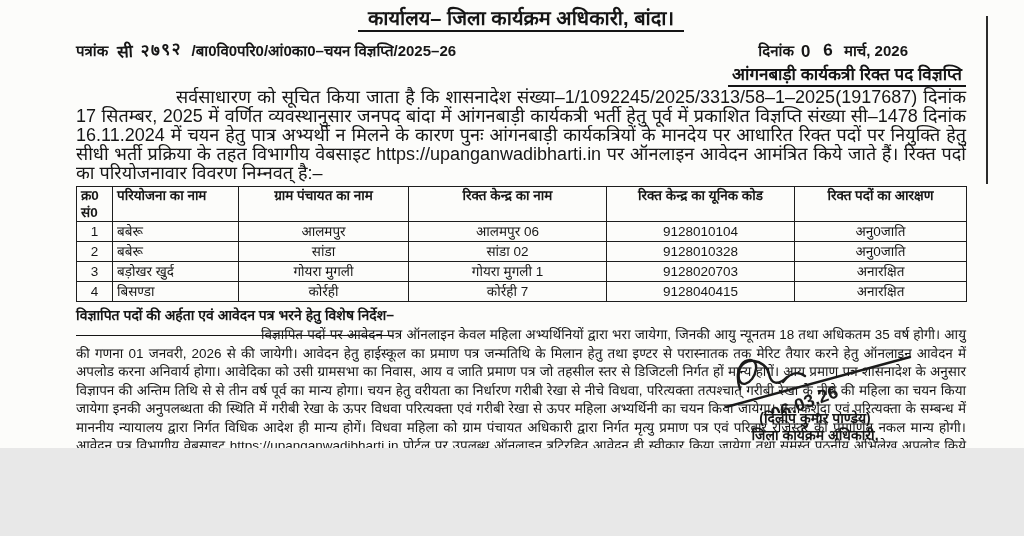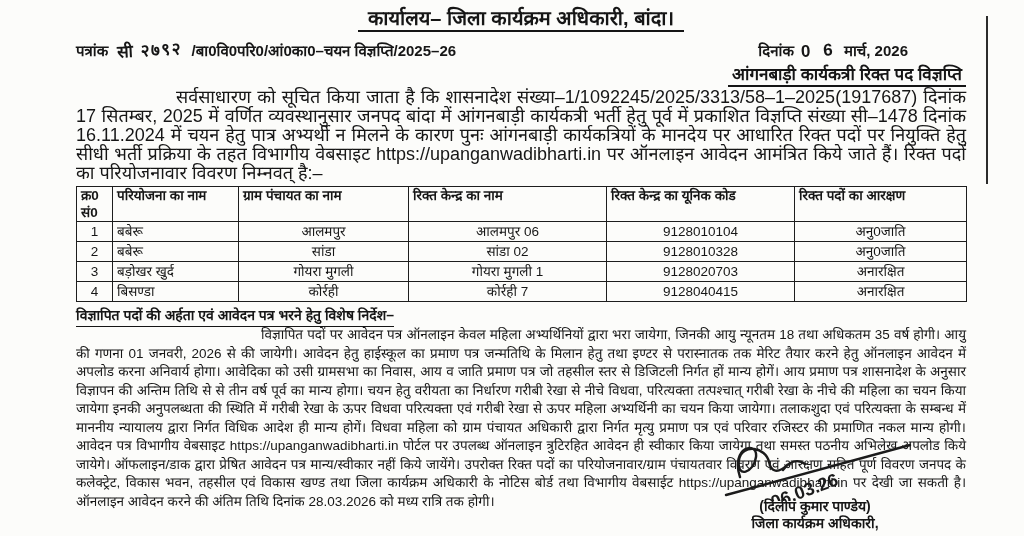--- a/index.html
+++ b/index.html
@@ -1,19 +1,19 @@
 <!DOCTYPE html>
 <html lang="hi"><head>
 <meta charset="utf-8">
 <style>
   * { margin:0; padding:0; box-sizing:border-box; }
   html,body { background:#e8e8e8; }
   .sheet {
     position:relative;
-    width:1024px; height:536px;
+    width:1024px; height:448px;
     margin:0 auto;
     background:#fcfcfa;
     color:#161616;
     font-family:"Liberation Sans","DejaVu Sans",sans-serif;
     overflow:hidden;
     padding:4px 58px 0 76px;
   }
   .title { text-align:center; font-size:20px; font-weight:700; }
   .title .u { border-bottom:2.5px solid #151515; padding:0 10px 1px; }
   .letter-row {
@@ -33,26 +33,26 @@
     margin-top:3px; font-size:18px; font-weight:500;
     line-height:19px; text-align:justify; text-indent:100px;
   }
   table.vacancy {
     width:100%; border-collapse:collapse; margin-top:3px;
     font-size:13.5px; table-layout:fixed;
   }
   table.vacancy th, table.vacancy td {
     border:1.6px solid #1d1d1d; padding:0 4px; line-height:17px;
   }
-  table.vacancy th { font-weight:600; vertical-align:top; text-align:left; }
+  table.vacancy th { font-weight:600; vertical-align:top; text-align:center; }
   table.vacancy td { text-align:center; height:20px; font-weight:500; }
   table.vacancy th:nth-child(1){ text-align:left; }
   table.vacancy th:nth-child(2), table.vacancy td:nth-child(2){ text-align:left; padding-left:4px; }
   .instr-heading { margin-top:3px; font-size:14px; font-weight:700; }
-  .instr-heading .u { border-bottom:1.8px solid #151515; padding-bottom:3px; }
+  .instr-heading .u { border-bottom:1.8px solid #151515; padding-bottom:12px; }
   .instr-body {
     margin-top:2px; font-size:13.5px; font-weight:500;
     line-height:18.5px; text-align:justify; text-indent:185px;
   }
   .signature {
     position:absolute; right:104px; bottom:4px;
     text-align:center; font-size:14px; font-weight:600; line-height:17px;
   }
   .sign-art { display:block; margin:0 auto -3px; }
   .scan-line {

